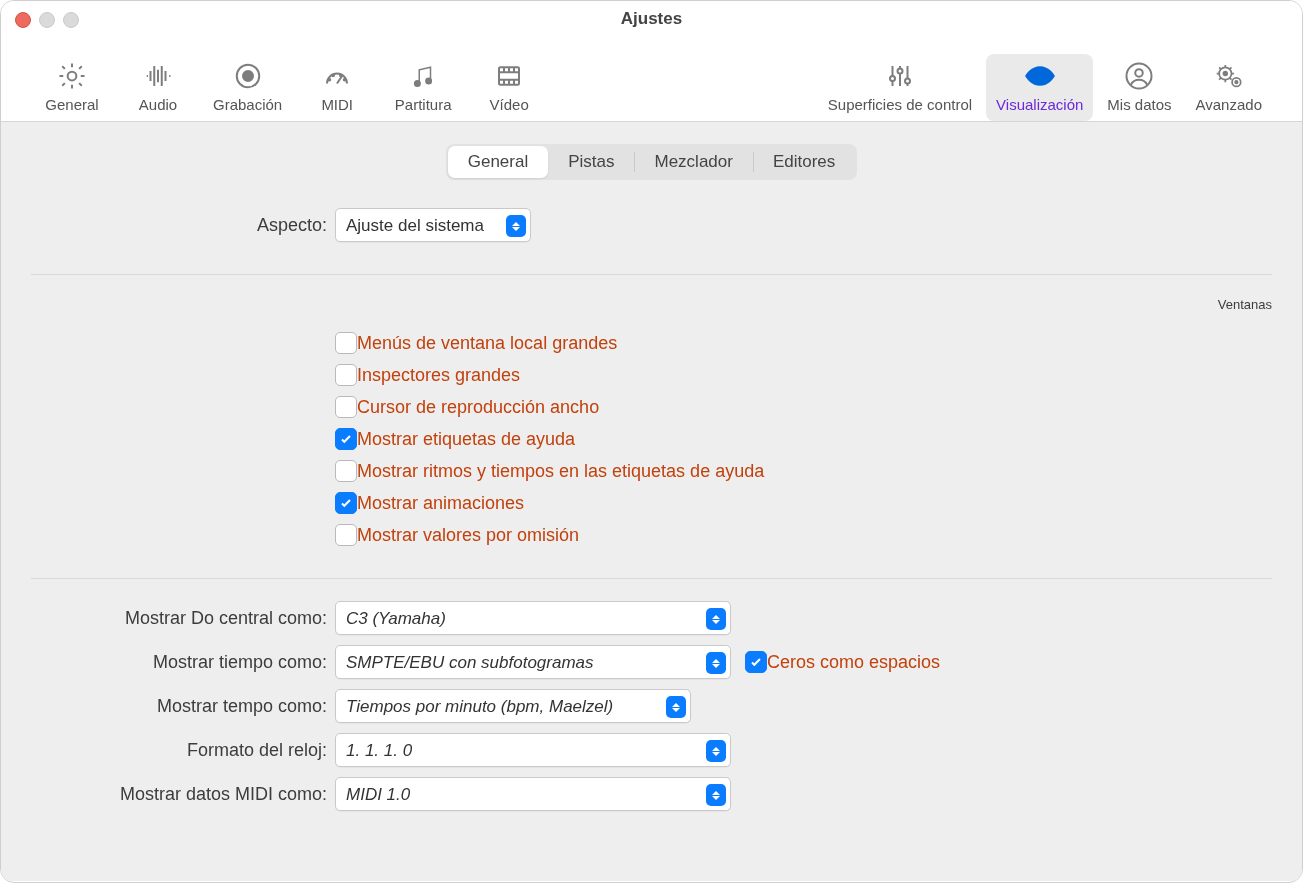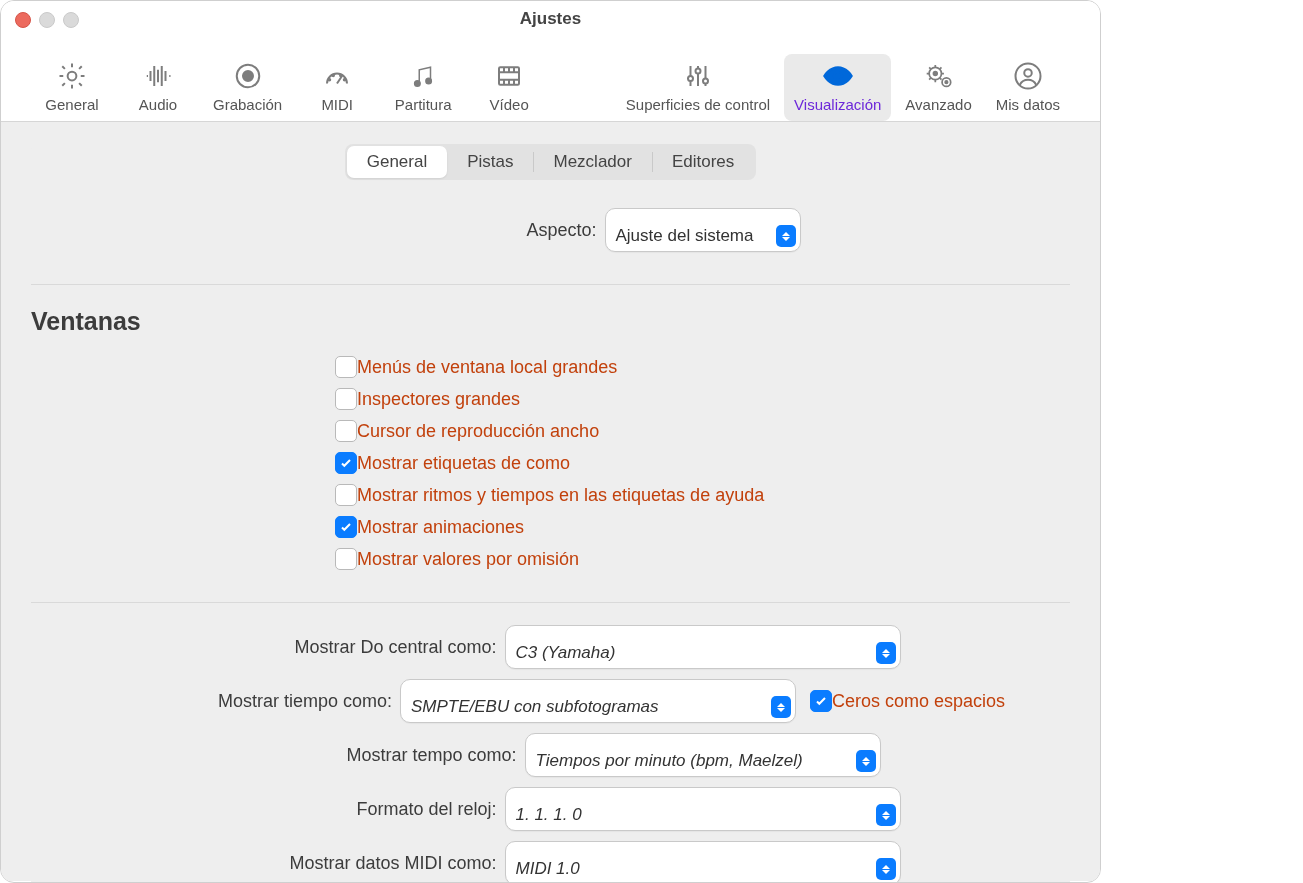--- a/index.html
+++ b/index.html
@@ -4,21 +4,21 @@
 <style>
   html, body {
     margin: 0;
     padding: 0;
     font-family: -apple-system, "Helvetica Neue", Helvetica, Arial, sans-serif;
     background: #fff;
     color: #2a2a2a;
     font-size: 16px;
   }
   .window {
-    width: 1101px;
+    width: 1303px;
     height: 883px;
     box-sizing: border-box;
     border: 1px solid #cfcfcf;
     border-radius: 14px;
     overflow: hidden;
     position: relative;
     background: #fff;
   }
   
   .titlebar {
@@ -125,51 +125,51 @@
     right: -1px; top: 6px; bottom: 6px;
     width: 1px;
     background: #c9c9c9;
   }
   .seg-item.active::after { display:none; }
   .seg-item.active + .seg-item::before { display:none; }
   
   .section { padding: 0 0 22px 0; }
   .section + .section { border-top: 1px solid #d9d9d9; padding-top: 22px; }
   .section-title {
-    font-size: 25px;
-    font-weight: 700;
+    font-size: 13px;
+    font-weight: 400;
     color: #3c3c3c;
     margin: 0 0 20px 0;
+    text-align: right;
   }
   .row {
     display: flex;
     align-items: center;
     margin-bottom: 10px;
-    justify-content: center;
   }
   .row-label {
     width: 296px;
     text-align: right;
     padding-right: 8px;
     font-size: 18px;
     color: #3c3c3c;
   }
   .row-control {
     display: flex;
     align-items: center;
     gap: 14px;
   }
   
   .popup {
     display: flex;
     align-items: center;
     background: #fff;
     border: 1px solid #c9c9c9;
-    border-radius: 10px;
-    padding: 16px 4px 4px 10px;
+    border-radius: 5px;
+    padding: 6px 4px 4px 10px;
     font-size: 17px;
     color: #333;
     min-width: 180px;
     box-shadow: 0 1px 1px rgba(0,0,0,0.04);
     cursor: pointer;
   }
   .popup.wide { min-width: 380px; font-style: italic; }
   .popup .popup-text { flex:1; padding-right: 10px; }
   .popup .stepper {
     width: 20px; height: 22px;
@@ -313,40 +313,40 @@
         <svg width="34" height="30" viewBox="0 0 26 24" fill="none" stroke="#0068da" stroke-width="2">
           <path d="M2 12s4-7 11-7 11 7 11 7-4 7-11 7S2 12 2 12z"></path>
           <circle cx="13" cy="12" r="3.2" fill="#0068da"></circle>
         </svg>
       </span>
       <span class="tlabel">Visualización</span>
     </div>
 
     <div class="tool-item">
       <span class="ticon">
+        <svg width="30" height="30" viewBox="0 0 24 24" fill="none" stroke="#7d7d7d" stroke-width="1.6">
+          <circle cx="12" cy="12" r="10"></circle>
+            <circle cx="12" cy="9.5" r="3"></circle>
+            <path d="M5.5 19c1.5-3 4-4 6.5-4s5 1 6.5 4"></path>
+        </svg>
+      </span>
+      <span class="tlabel">Mis datos</span>
+    </div>
+
+    <div class="tool-item">
+      <span class="ticon">
         <svg width="32" height="30" viewBox="0 0 26 24" fill="none" stroke="#7d7d7d" stroke-width="1.4">
           <circle cx="10" cy="10" r="5"></circle>
             <circle cx="10" cy="10" r="1.5" fill="#7d7d7d"></circle>
           <path d="M10 3v2M10 15v2M3 10h2M15 10h2M5 5l1.4 1.4M13.6 13.6L15 15M5 15l1.4-1.4M13.6 6.4L15 5"></path>
           <circle cx="19" cy="17" r="3.5"></circle>
             <circle cx="19" cy="17" r="1" fill="#7d7d7d"></circle>
         </svg>
       </span>
       <span class="tlabel">Avanzado</span>
-    </div>
-
-    <div class="tool-item">
-      <span class="ticon">
-        <svg width="30" height="30" viewBox="0 0 24 24" fill="none" stroke="#7d7d7d" stroke-width="1.6">
-          <circle cx="12" cy="12" r="10"></circle>
-            <circle cx="12" cy="9.5" r="3"></circle>
-            <path d="M5.5 19c1.5-3 4-4 6.5-4s5 1 6.5 4"></path>
-        </svg>
-      </span>
-      <span class="tlabel">Mis datos</span>
     </div>
 
   </div>
 
   <div class="body-area">
     <div class="panel">
 
       <div class="segwrap">
         <div class="segmented">
           <div class="seg-item active">General</div>
@@ -389,21 +389,21 @@
             <span class="chk-box"></span>
             <span>Cursor de reproducción ancho</span>
           </label>
 
           <label class="chk checked">
             <span class="chk-box">
                 <svg width="12" height="12" viewBox="0 0 12 12">
                   <path d="M2 6.5l2.3 2.3L10 3" stroke="#fff" stroke-width="2" fill="none"></path>
                 </svg>
               </span>
-            <span>Mostrar etiquetas de como</span>
+            <span>Mostrar etiquetas de ayuda</span>
           </label>
 
           <label class="chk">
             <span class="chk-box"></span>
             <span>Mostrar ritmos y tiempos en las etiquetas de ayuda</span>
           </label>
 
           <label class="chk checked">
             <span class="chk-box">
                 <svg width="12" height="12" viewBox="0 0 12 12">

